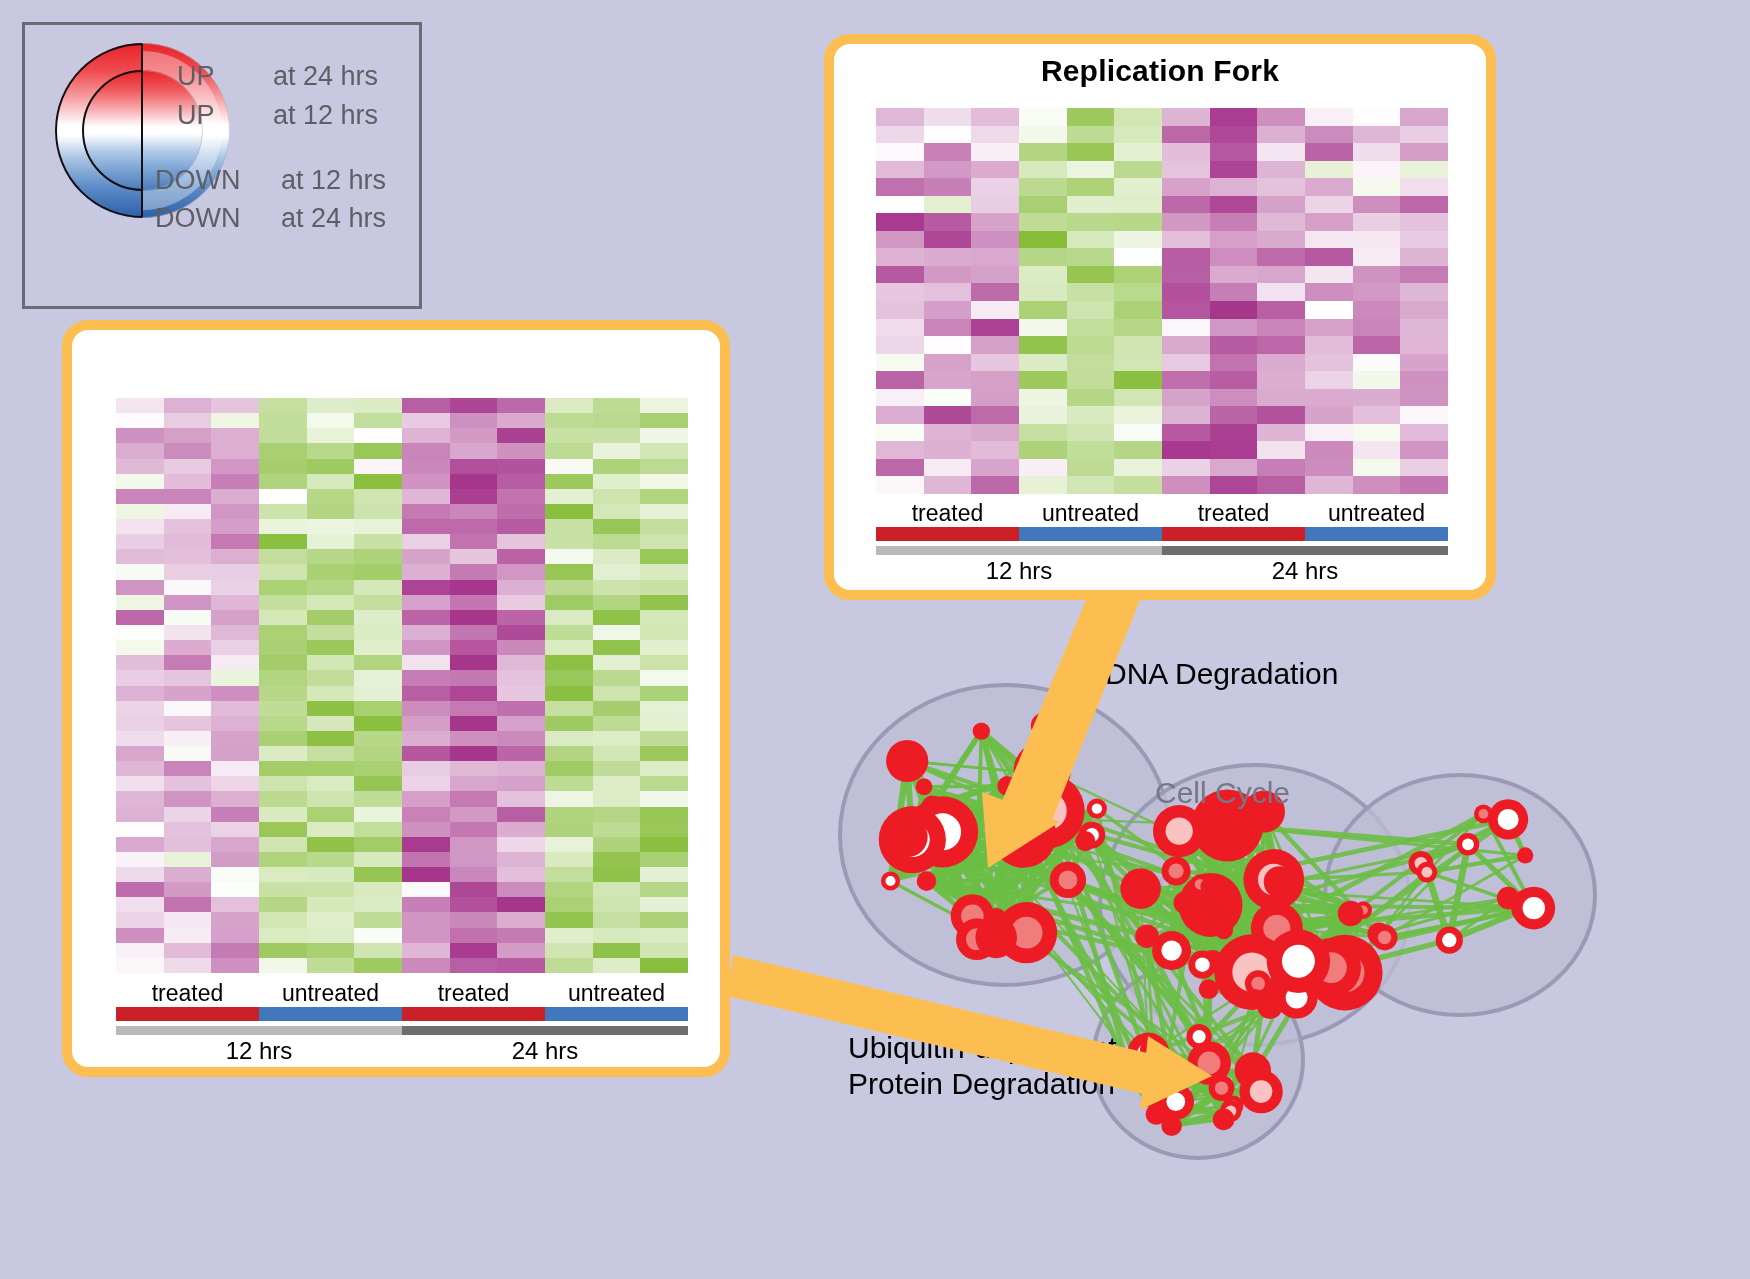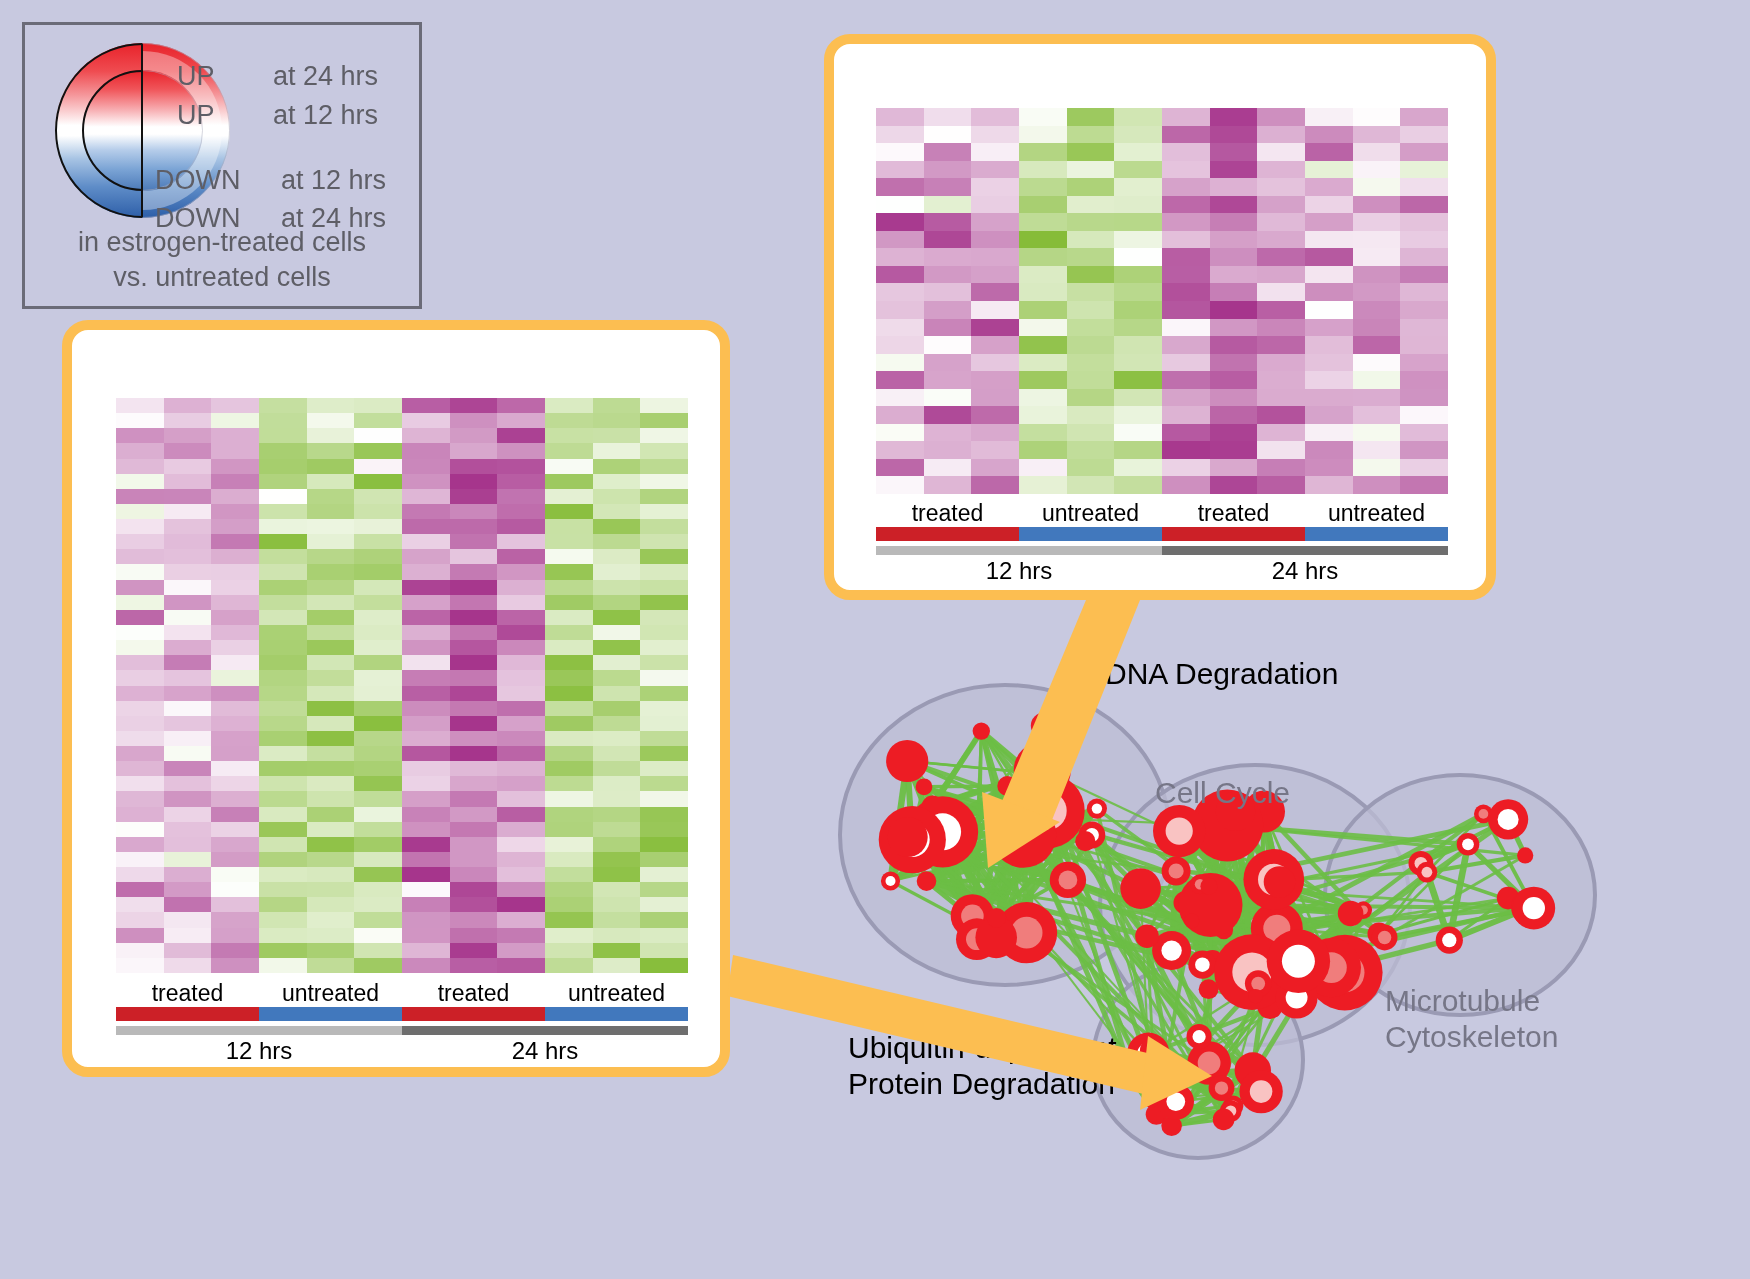--- a/index.html
+++ b/index.html
@@ -135,28 +135,25 @@
 
     <div class="cw-key" style="left:152px;top:75px;">UP</div>
     <div class="cw-row" style="left:248px;top:75px;">at 12 hrs</div>
 
     <div class="cw-key" style="left:130px;top:140px;">DOWN</div>
     <div class="cw-row" style="left:256px;top:140px;">at 12 hrs</div>
 
     <div class="cw-key" style="left:130px;top:178px;">DOWN</div>
     <div class="cw-row" style="left:256px;top:178px;">at 24 hrs</div>
 
-    <div id="cw-caption">
-      <div>in estrogen-treated cells</div>
-      <div>vs. untreated cells</div>
-    </div>
   </div>
 
 
   <div class="panel" id="rf-panel">
+    <div class="panel-title">Replication Fork</div>
     <div class="heatmap" id="rf-heatmap" style="left: 42px; top: 64px; width: 572px; height: 386px; grid-template-columns: repeat(12, 1fr); grid-template-rows: repeat(22, 1fr);">
         <div class="hm-cell" style="background: rgb(224, 184, 215);"></div>
         <div class="hm-cell" style="background: rgb(240, 221, 236);"></div>
         <div class="hm-cell" style="background: rgb(226, 188, 217);"></div>
         <div class="hm-cell" style="background: rgb(249, 252, 245);"></div>
         <div class="hm-cell" style="background: rgb(157, 201, 95);"></div>
         <div class="hm-cell" style="background: rgb(209, 230, 179);"></div>
         <div class="hm-cell" style="background: rgb(222, 180, 212);"></div>
         <div class="hm-cell" style="background: rgb(170, 61, 145);"></div>
         <div class="hm-cell" style="background: rgb(206, 143, 191);"></div>
@@ -1705,22 +1702,20 @@
           </g>
           <g>
             <circle cx="375.8" cy="481.6" r="18.2" fill="#ed1c24"></circle>
             <circle cx="375.8" cy="481.6" r="9.4" fill="#ffffff"></circle>
           </g>
         </g>
     </svg>
 
     <div class="net-label" style="left:305px;top:36px;">DNA Degradation</div>
     <div class="net-label gray" style="left:355px;top:155px;">Cell Cycle</div>
-    <div class="net-label gray" style="left:585px;top:363px;text-align:left;">Microtubule
-Cytoskeleton</div>
     <div class="net-label" style="left:48px;top:410px;">Ubiquitin-dependent
 Protein Degradation</div>
   </div>
 
   <svg id="arrows">
     <g>
       <path d="M1086 600 L1140 600 L1048 830 L1000 806 Z" fill="#fcbe51"></path>
       <path d="M988 868 L982 792 L1060 822 Z" fill="#fcbe51"></path>
     </g>
     <g>

